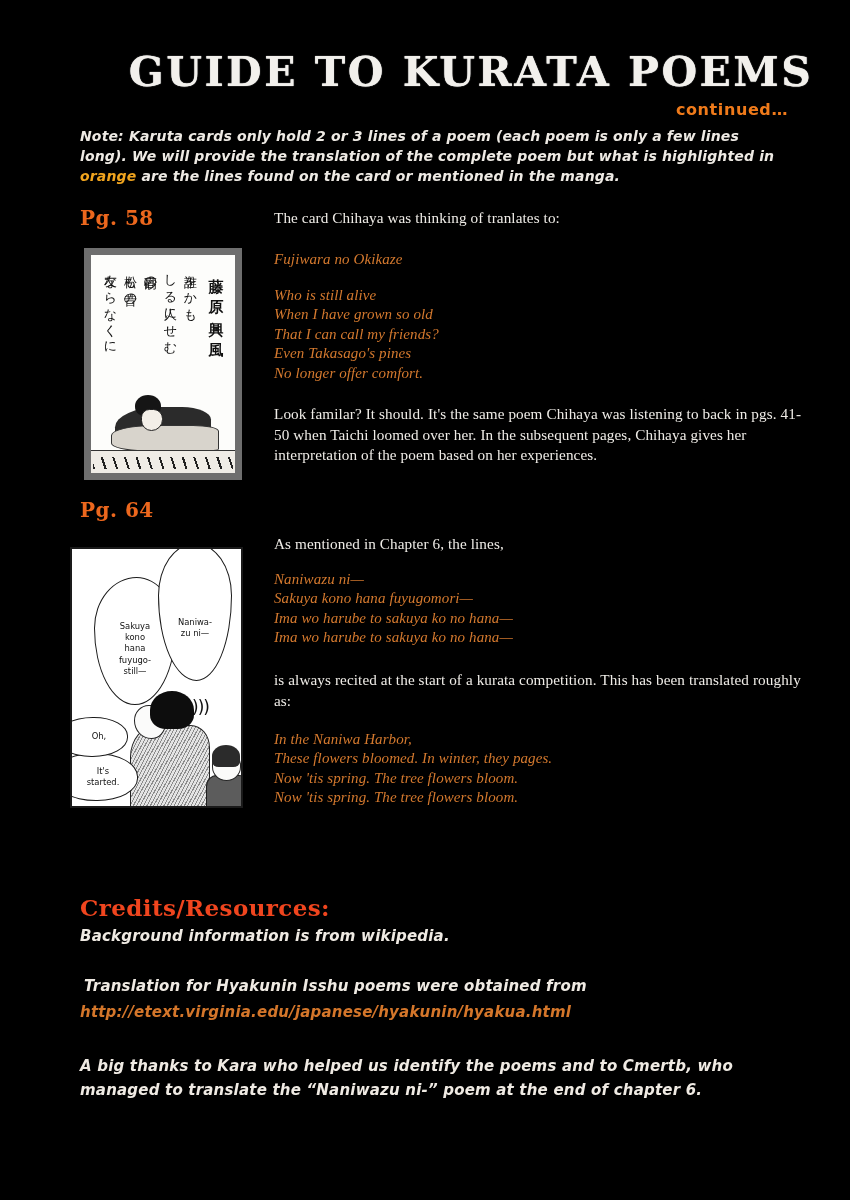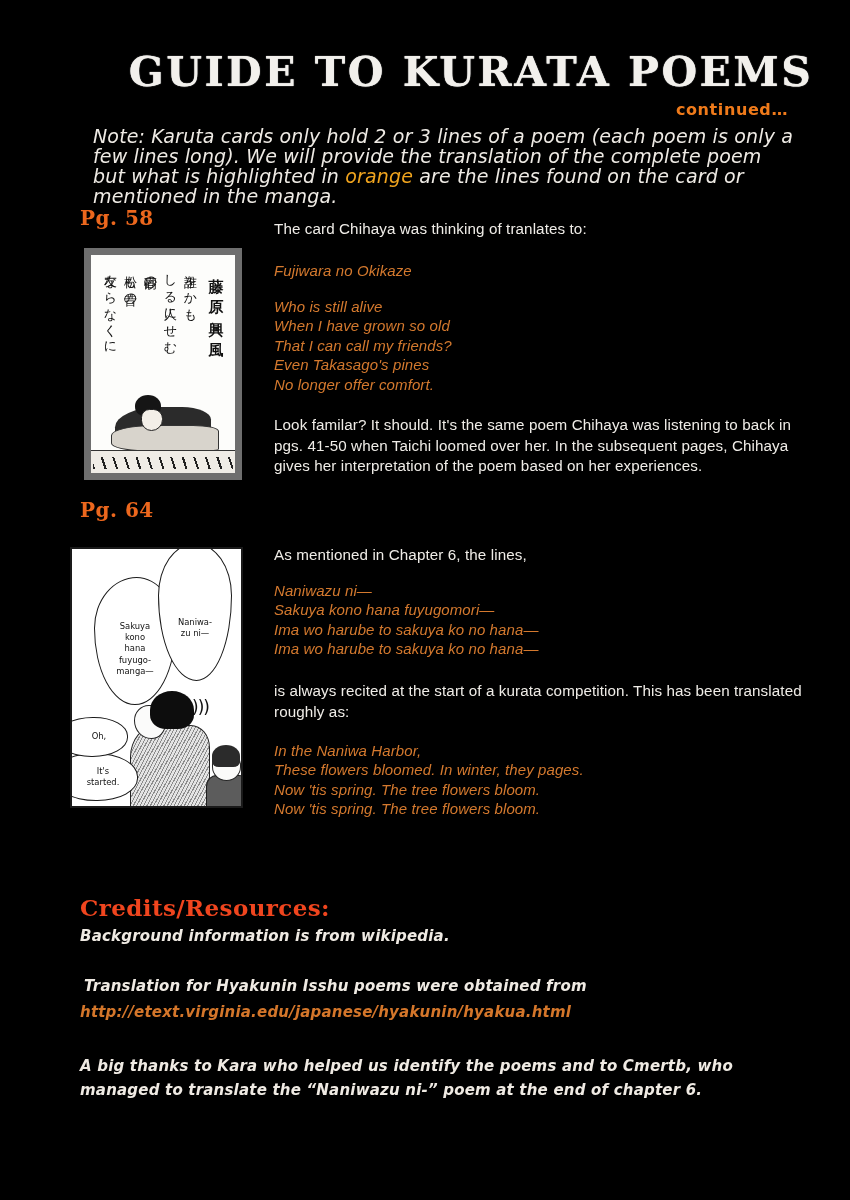--- a/index.html
+++ b/index.html
@@ -41,25 +41,24 @@
   }
 
   
   #note {
     position: absolute;
     left: 80px; top: 126px;
     width: 700px;
     color: #eeeae4;
     font-family: "DejaVu Sans", sans-serif;
     font-style: italic;
-    font-weight: normal;
-    font-size: 19px;
+    font-weight: bold;
+    font-size: 14px;
     line-height: 20px;
     letter-spacing: 0.15px;
-    margin-left: 13px;
   }
   #note .hl { color: #f0a41e; }
 
   
   .pg-label {
     position: absolute;
     color: #ec671d;
     font-family: "DejaVu Serif", serif;
     font-weight: bold;
     font-size: 20px;
@@ -214,26 +213,25 @@
     position: absolute; left: 120px; top: 148px; z-index: 5;
     color: #111; font-size: 17px; font-family: "DejaVu Sans", sans-serif;
     letter-spacing: -1px;
   }
 
   
   .col {
     position: absolute;
     left: 274px;
     width: 540px;
-    font-family: Liberation Sans, sans-serif;
+    font-family: Liberation Serif, serif;
     font-size: 15.2px;
     line-height: 20.5px;
     color: #efece7;
     letter-spacing: 0.1px;
-    margin-top: 11px;
   }
   .col.poem {
     color: #d4792e;
     font-style: italic;
     font-size: 15px;
     line-height: 19.4px;
   }
 
   #t-intro58   { top: 208px; }
   #t-poet58    { top: 250px; }
@@ -321,21 +319,21 @@
       <div class="mg-man-face"></div>
       <div class="mg-man-hair"></div>
       <div class="mg-kid-body"></div>
       <div class="mg-kid-face"></div>
       <div class="mg-kid-hair"></div>
       <div class="mg-swish">)))</div>
       <div id="bub-sakuya" class="bubble" style="white-space:pre-line">Sakuya
 kono
 hana
 fuyugo-
-manga—</div>
+still—</div>
       <div id="bub-naniwa" class="bubble" style="white-space:pre-line">Naniwa-
 zu ni—</div>
       <div id="bub-started" class="bubble" style="white-space:pre-line">It's
 started.</div>
       <div id="bub-oh" class="bubble">Oh,</div>
     </div>
   </div>
 
   <div id="t-intro64" class="col">As mentioned in Chapter 6, the lines,</div>
   <div id="t-poem64" class="col poem">

